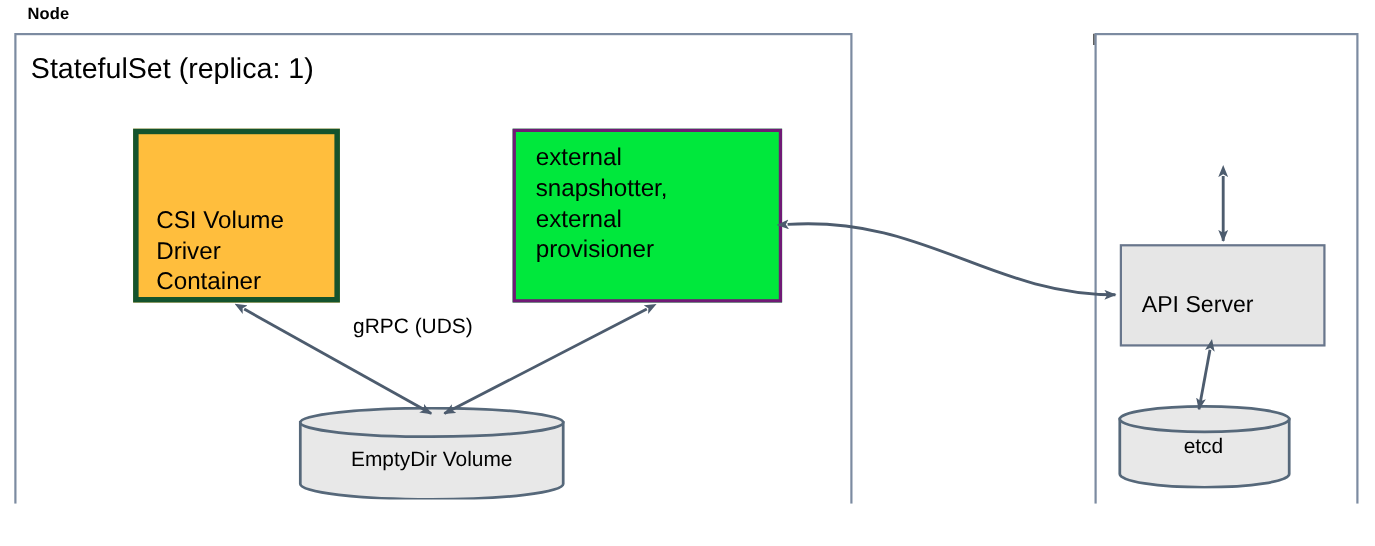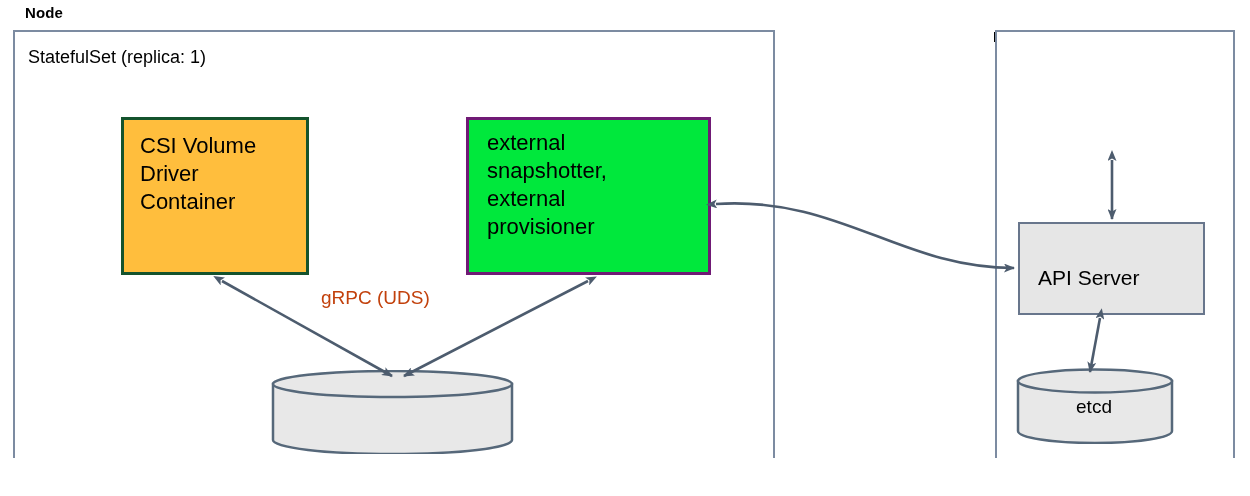--- a/index.html
+++ b/index.html
@@ -24,42 +24,43 @@
     white-space: nowrap;
   }
   .group-box {
     position: absolute;
     border: 2px solid #7C8BA1;
     background: #ffffff;
     box-sizing: border-box;
   }
   .statefulset-title {
     position: absolute;
-    font-size: 18px;
+    font-size: 26px;
     color: #000000;
     white-space: nowrap;
     line-height: 1.1;
   }
   .node-box {
     position: absolute;
     box-sizing: border-box;
     display: flex;
     align-items: flex-start;
     justify-content: flex-start;
   }
   .node-box .txt {
     font-size: 22px;
     line-height: 1.28;
     color: #000000;
     white-space: pre-line;
   }
   .box-csi {
-    border: 3px solid #14532d;
+    border: 5px solid #14532d;
     background: #FFBE3D;
     padding: 12px 0 0 16px;
+    align-items: flex-end;
   }
   .box-green {
     border: 3px solid #701a75;
     background: #00E83C;
     padding: 9px 0 0 18px;
   }
   .box-gray {
     border: 2px solid #68768C;
     background: #E6E6E6;
     padding: 10px 0 0 18px;
@@ -77,21 +78,21 @@
   .cyl-label {
     position: absolute;
     font-size: 19px;
     color: #000000;
     white-space: nowrap;
     text-align: center;
   }
   .edge-label {
     position: absolute;
     font-size: 19px;
-    color: #c2410c;
+    color: #000000;
     white-space: nowrap;
     text-align: center;
   }
   svg.overlay {
     position: absolute;
     left: 0;
     top: 0;
     width: 1250px;
     height: 496px;
     pointer-events: none;
@@ -119,20 +120,21 @@
 external
 provisioner</span>
   </div>
 
   <div class="cyl" style="left:271px; top:370px; width:243px; height:84px;">
     <svg width="243" height="84" viewBox="0 0 243 84">
       <path d="M2,14 L2,70 A119.5,14 0 0 0 241,70 L241,14 Z" fill="#E8E8E8" stroke="#56687A" stroke-width="2.5"></path>
       <ellipse cx="121.5" cy="14" rx="119.5" ry="13" fill="#E8E8E8" stroke="#56687A" stroke-width="2.5"></ellipse>
     </svg>
   </div>
+  <div class="cyl-label" style="left:271px; top:408px; width:243px;">EmptyDir Volume</div>
 
   <div class="edge-label" style="left:321px; top:287px;">gRPC (UDS)</div>
 
   <div class="group-label" style="left:993px; top:4px;margin-top:24px;">Master</div>
   <div class="group-box" style="left:995px; top:30px; width:240px; height:453px;"></div>
 
 
   <div class="node-box box-gray box-apiserver" style="left:1018px; top:222px; width:187px; height:93px;">
     <span class="txt">API Server</span>
   </div>

